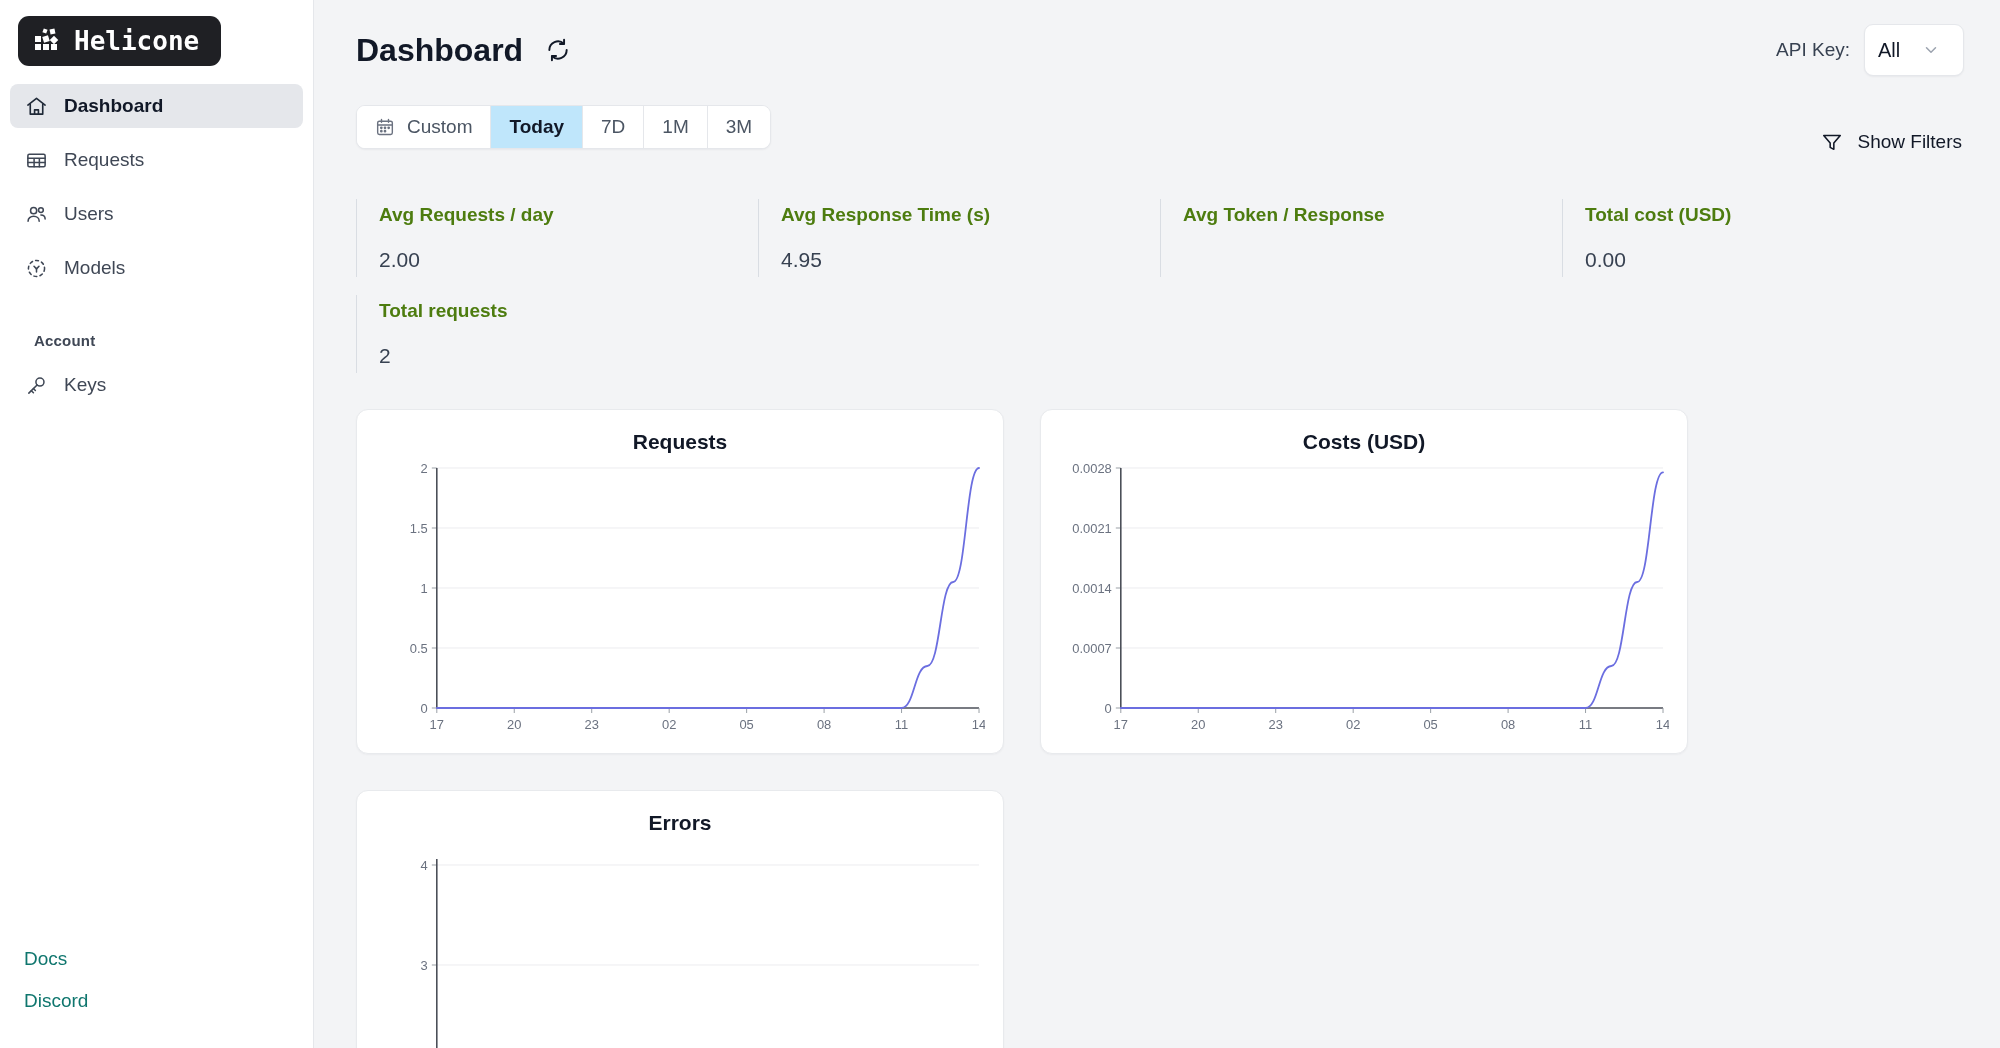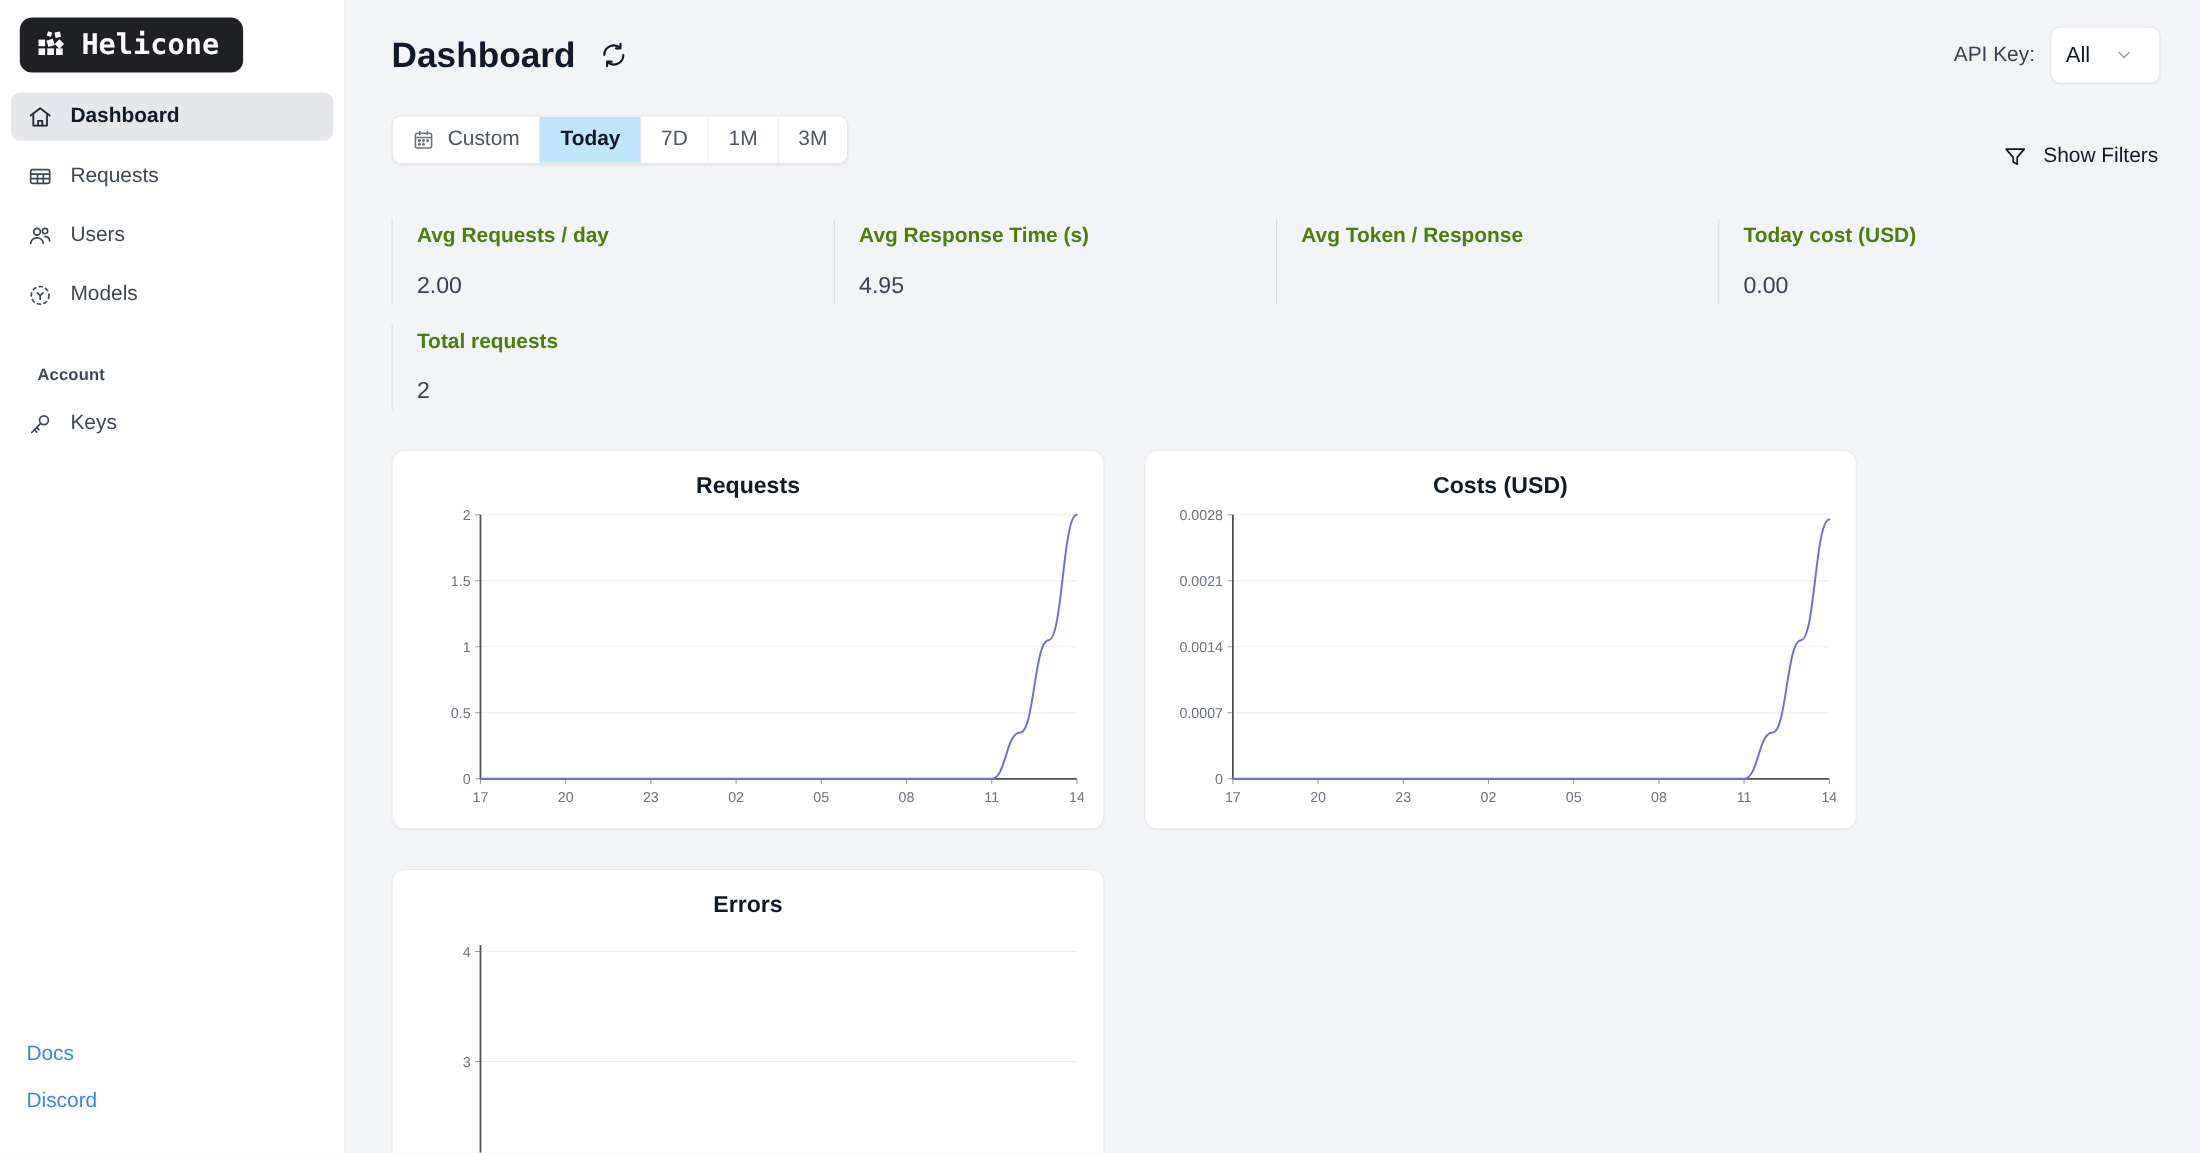--- a/index.html
+++ b/index.html
@@ -46,21 +46,21 @@
   .nav-icon { width: 24px; height: 24px; display: flex; align-items: center; justify-content: center; flex: 0 0 24px; }
   .nav-icon svg { width: 23px; height: 23px; display: block; }
 
   .section-label {
     color: #3f4755; font-size: 15px; font-weight: 700;
     padding: 0 14px; margin: 42px 0 14px 10px;
     letter-spacing: .2px;
   }
   .sidebar-bottom { position: absolute; left: 0; bottom: 26px; width: 100%; padding: 0 10px; }
   .bottom-link {
-    display: block; color: #3b82f6; font-size: 19px;
+    display: block; color: #0f766e; font-size: 19px;
     padding: 10px 14px; cursor: pointer;
   }
 
   
   .main {
     flex: 1 1 auto; height: 1048px;
     padding: 0 36px 0 42px;
     overflow: hidden;
     position: relative;
   }
@@ -320,21 +320,21 @@
           <div class="metric-value">2.00</div>
         </div>
         <div class="metric">
           <div class="metric-label">Avg Response Time (s)</div>
           <div class="metric-value">4.95</div>
         </div>
         <div class="metric">
           <div class="metric-label">Avg Token / Response</div>
         </div>
         <div class="metric">
-          <div class="metric-label">Today cost (USD)</div>
+          <div class="metric-label">Total cost (USD)</div>
           <div class="metric-value">0.00</div>
         </div>
       </div>
       <div class="metrics-row2">
         <div class="metric">
           <div class="metric-label">Total requests</div>
           <div class="metric-value">2</div>
         </div>
       </div>
     </div>

